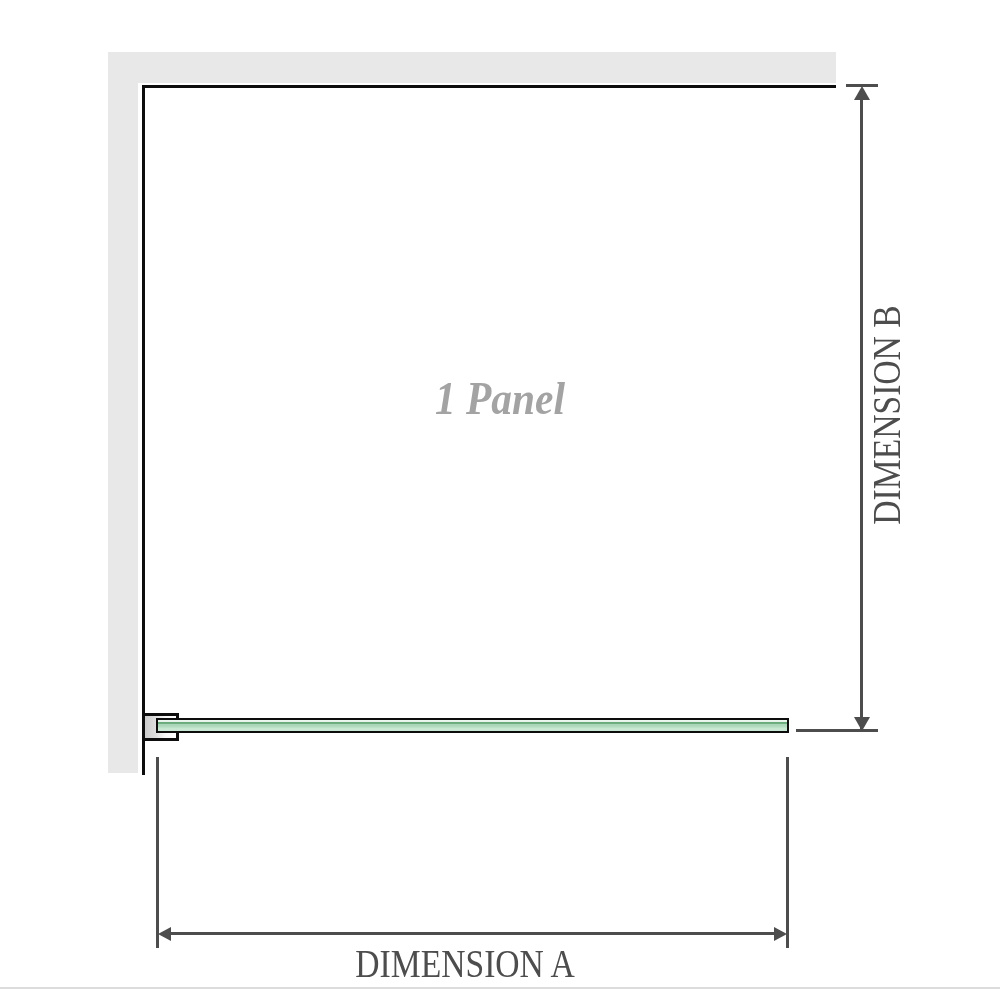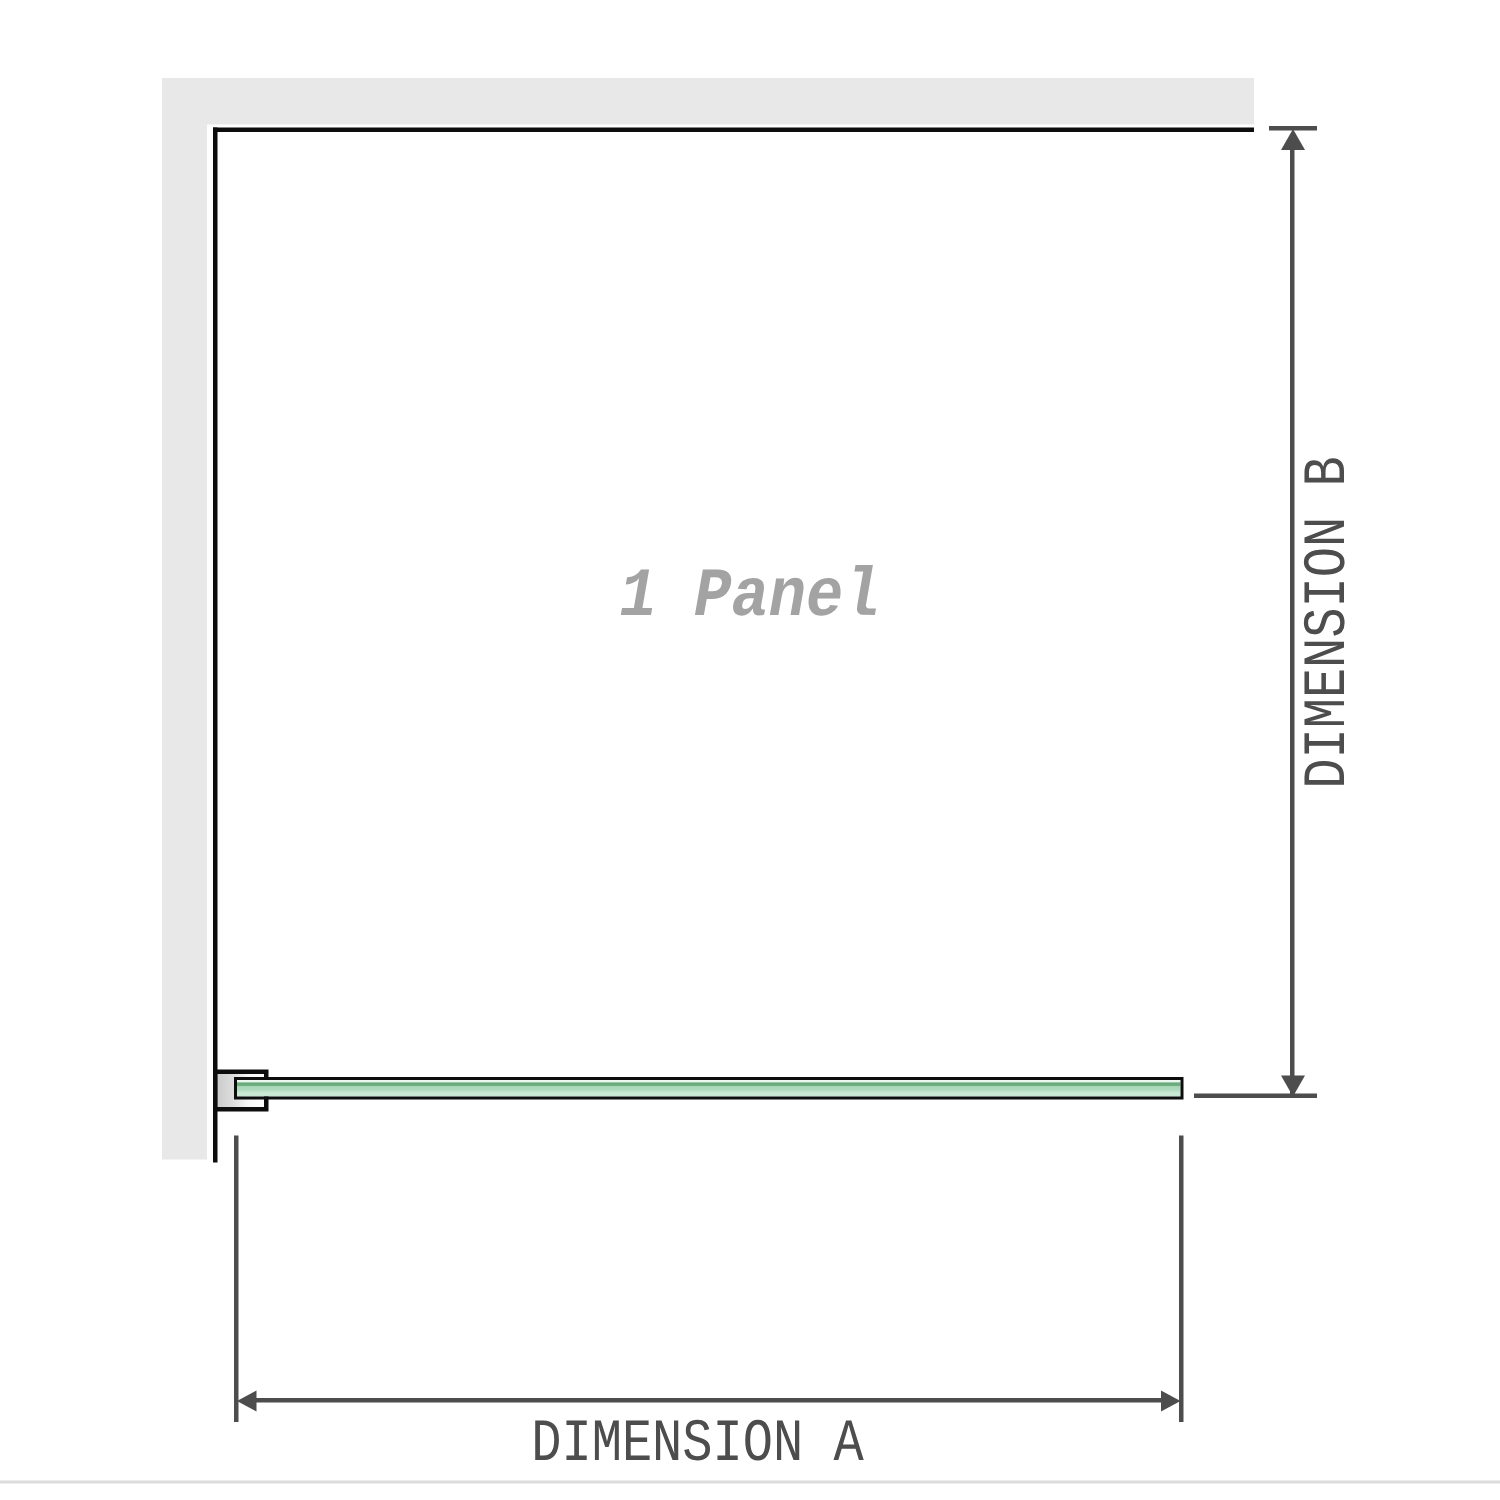--- a/index.html
+++ b/index.html
@@ -2,21 +2,21 @@
 <html><head>
 <meta charset="utf-8">
 <style>
   html, body { margin: 0; padding: 0; background: #ffffff; }
   .stage {
     position: relative;
     width: 1000px;
     height: 1000px;
     background: #ffffff;
     overflow: hidden;
-    font-family: Liberation Mono, monospace;
+    font-family: Liberation Serif, serif;
   }
   .abs { position: absolute; }
 
   
   .wall-v { left: 108px; top: 52px; width: 30px; height: 721px; background: #e8e8e8; }
   .wall-h { left: 108px; top: 52px; width: 728px; height: 31px; background: #e8e8e8; }
 
   
   .panel-top-border  { left: 142px; top: 85px; width: 694px; height: 3px; background: #0d0d0d; }
   .panel-left-border { left: 142px; top: 85px; width: 3px; height: 690px; background: #0d0d0d; }

